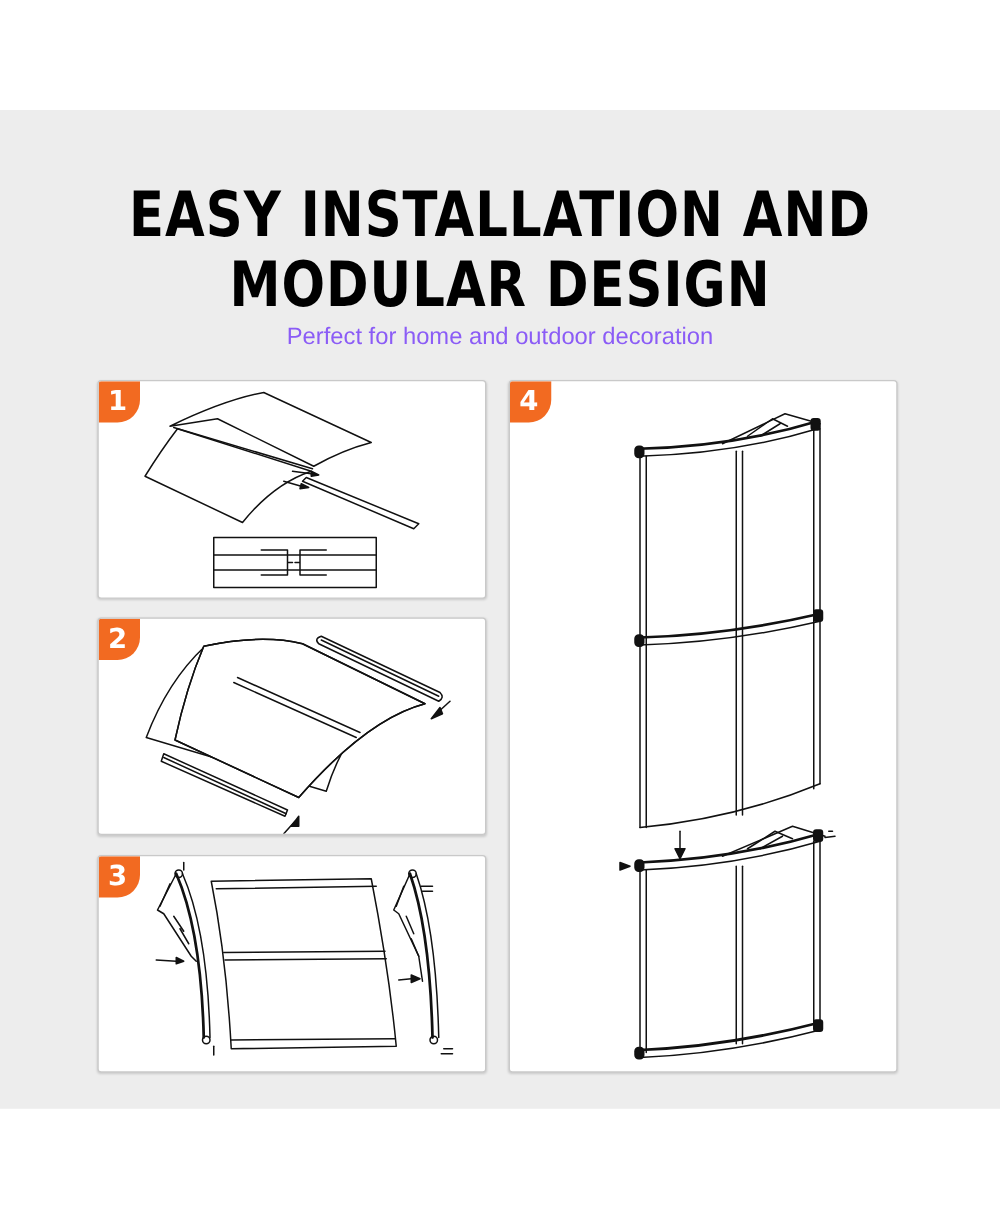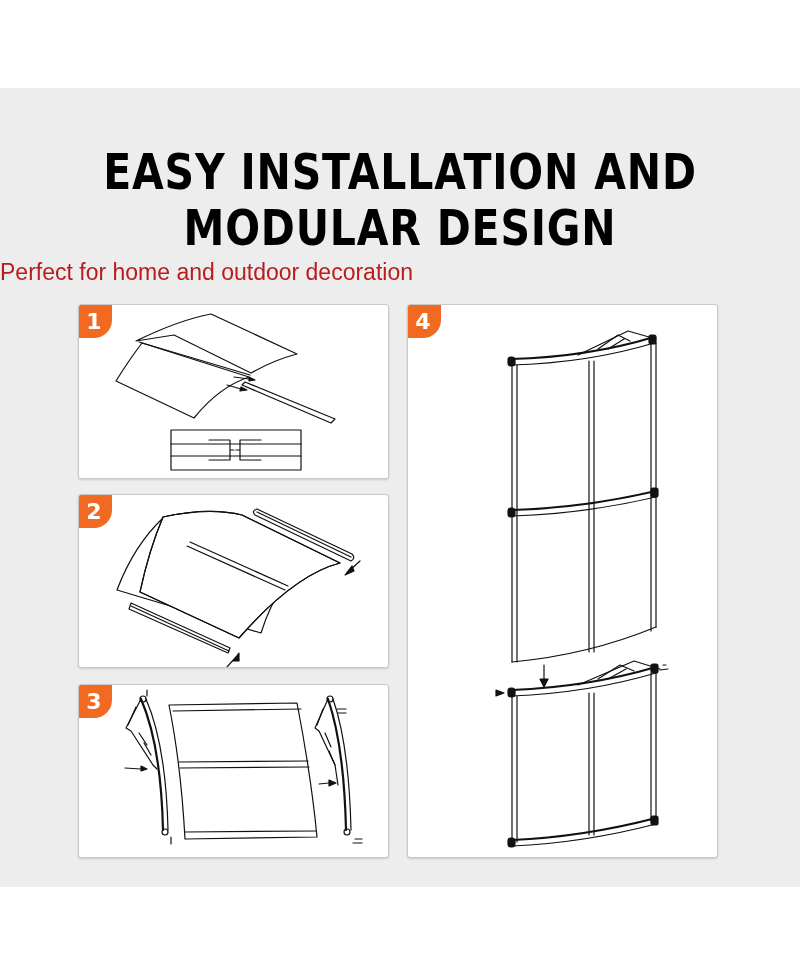--- a/index.html
+++ b/index.html
@@ -12,22 +12,22 @@
     }
     .title {
       position: absolute; left: 0; width: 800px; text-align: center;
       font-family: "DejaVu Sans", sans-serif; font-weight: bold; color: #000;
       font-size: 50px; line-height: 56px; letter-spacing: 1px;
       transform: scaleX(0.82); transform-origin: center;
     }
     .t1 { top: 144px; }
     .t2 { top: 200px; }
     .subtitle {
-      position: absolute; left: 0; width: 800px; text-align: left; top: 259px;
-      font-size: 23px; color: #b91c1c; font-family: "Liberation Sans", sans-serif;
+      position: absolute; left: 0; width: 800px; text-align: center; top: 259px;
+      font-size: 19px; color: #8b5cf6; font-family: "Liberation Sans", sans-serif;
     }
     .panel {
       position: absolute; background: #fff; border: 1px solid #c9c9c9; border-radius: 3px;
       box-shadow: 0 1px 2px rgba(0,0,0,0.15); overflow: hidden;
     }
     .p1 { left: 78px; top: 304px; width: 309px; height: 173px; }
     .p2 { left: 78px; top: 494px; width: 309px; height: 172px; }
     .p3 { left: 78px; top: 684px; width: 309px; height: 172px; }
     .p4 { left: 407px; top: 304px; width: 309px; height: 552px; }
     .badge {

